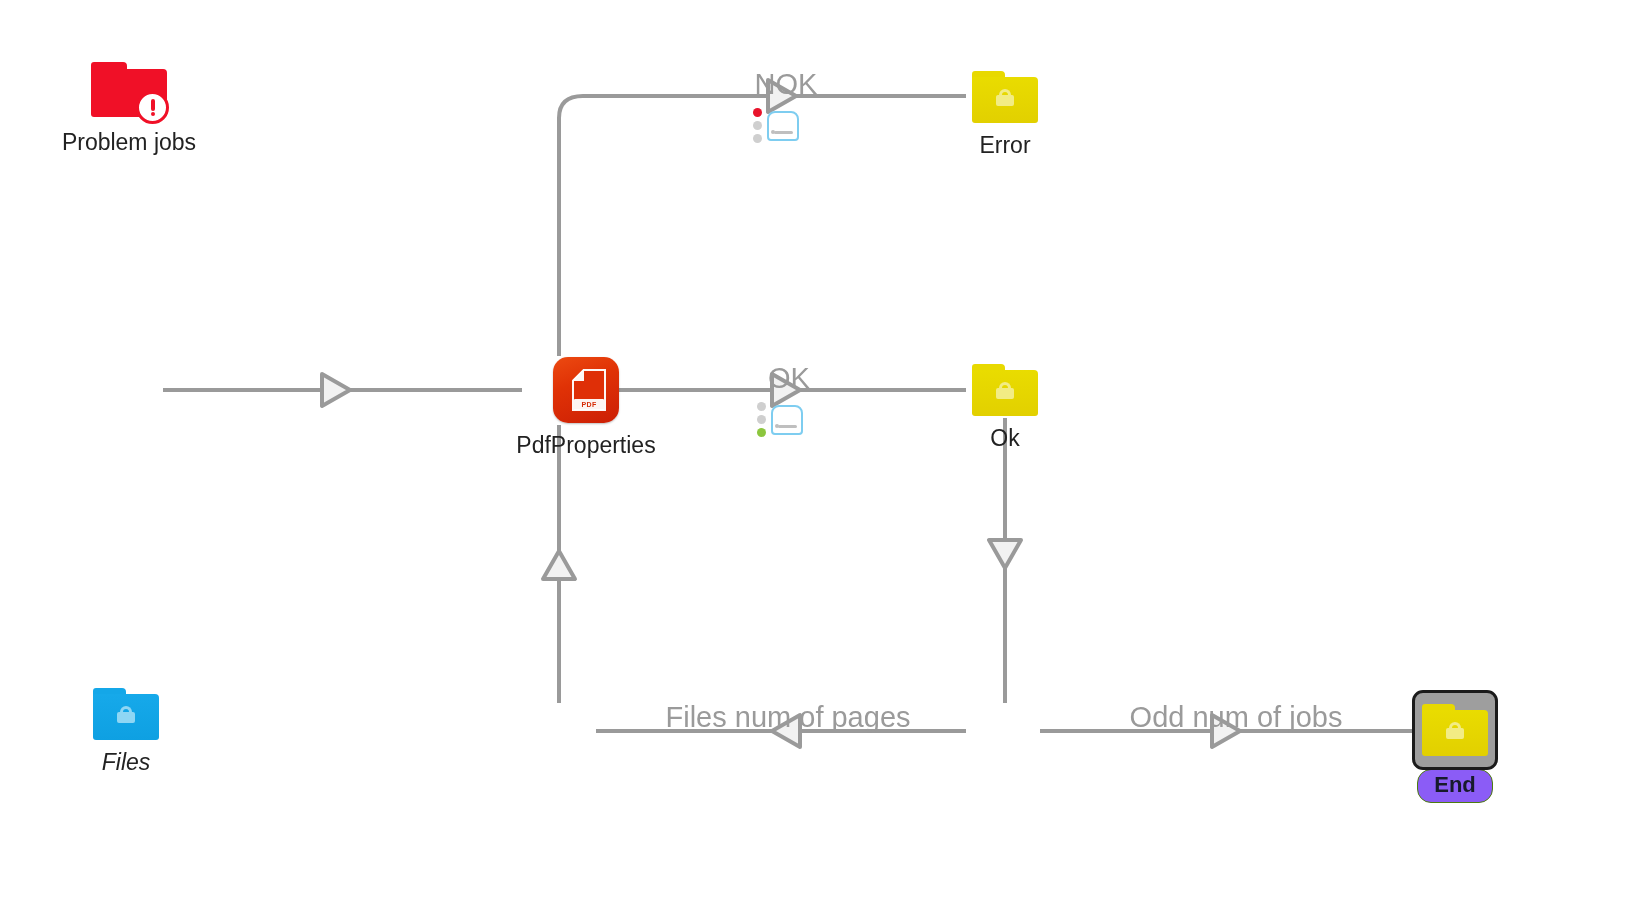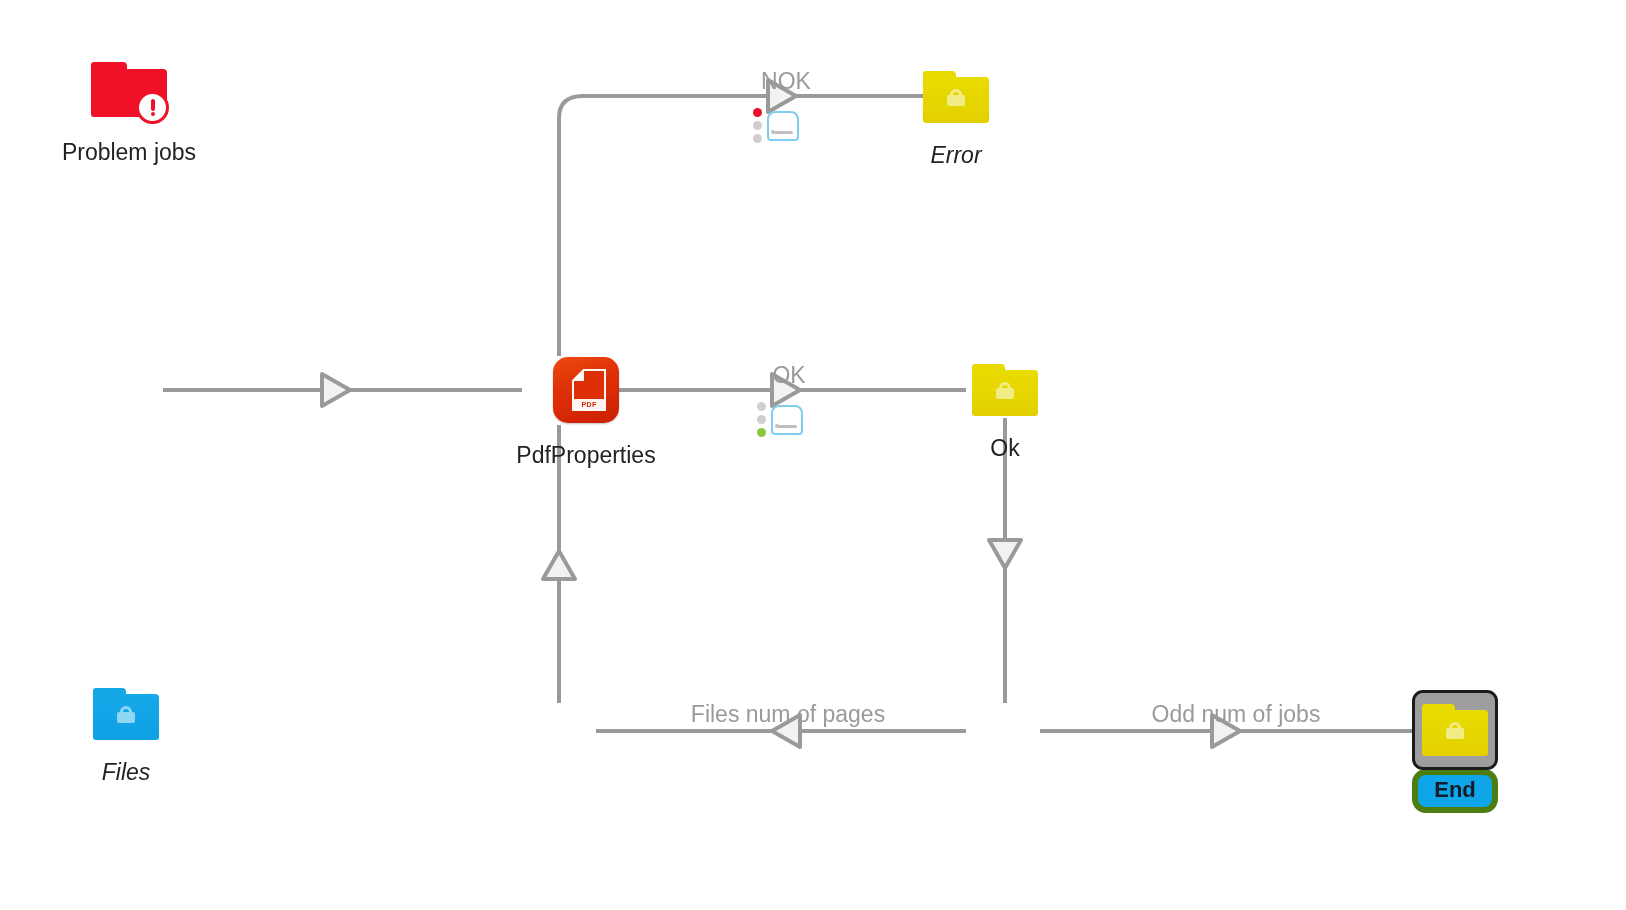--- a/index.html
+++ b/index.html
@@ -34,21 +34,21 @@
     margin-left: -85px;
     text-align: center;
   }
   .node .glyph {
     display: block;
     margin: 0 auto;
     position: relative;
   }
   .node .caption {
     display: block;
-    margin-top: 19px;
+    margin-top: 9px;
     font-size: 23px;
     color: #222222;
     line-height: 1.15;
     white-space: nowrap;
   }
 
   
   .folder-icon {
     width: 66px;
     height: 52px;
@@ -218,33 +218,33 @@
     box-sizing: border-box;
   }
   .node.selected .folder-icon { position: relative; z-index: 2; }
 
   
   .end-pill {
     display: inline-block;
     margin-top: 13px;
     padding: 3px 16px 4px;
     border-radius: 14px;
-    background: #0ea5e9;
-    border: 6px solid #4d7c0f;
+    background: #8b5cf6;
+    border: 1px solid #4d7c0f;
     color: #171a2b;
     font-size: 22px;
     font-weight: bold;
     line-height: 1.12;
     white-space: nowrap;
   }
 
   
   .edge-label {
     position: absolute;
-    font-size: 23px;
+    font-size: 29px;
     color: #9a9a9a;
     white-space: nowrap;
     transform: translateX(-50%);
   }
 
   
   .status-deco {
     position: absolute;
     display: flex;
     align-items: center;
@@ -376,21 +376,21 @@
   <div class="node" style="left:586px; top:357px;">
     <div class="glyph pdf-icon">
       <div class="page"></div>
       <div class="page-inner"></div>
       <div class="fold"></div>
       <div class="pdf-tag">PDF</div>
     </div>
     <span class="caption">PdfProperties</span>
   </div>
 
-  <div class="node" style="left:956px; top:71px;font-style:italic;">
+  <div class="node" style="left:1005px; top:71px;">
     <div class="glyph folder-icon fold-yellow">
       <div class="tab"></div>
       <div class="body"></div>
       <div class="lock">
         <div class="shackle"></div>
         <div class="bodylock"></div>
       </div>
     </div>
     <span class="caption">Error</span>
   </div>

